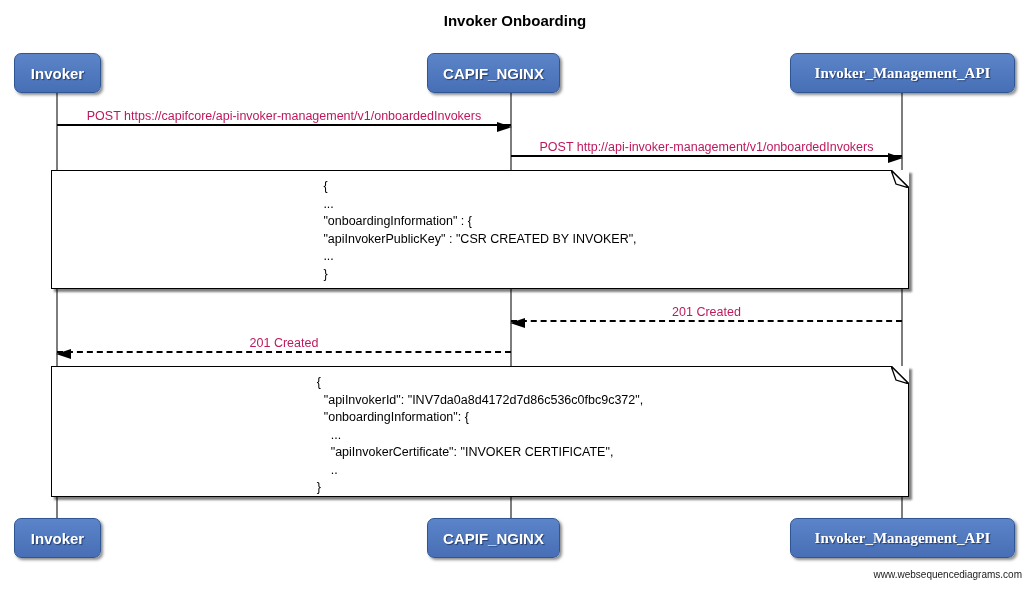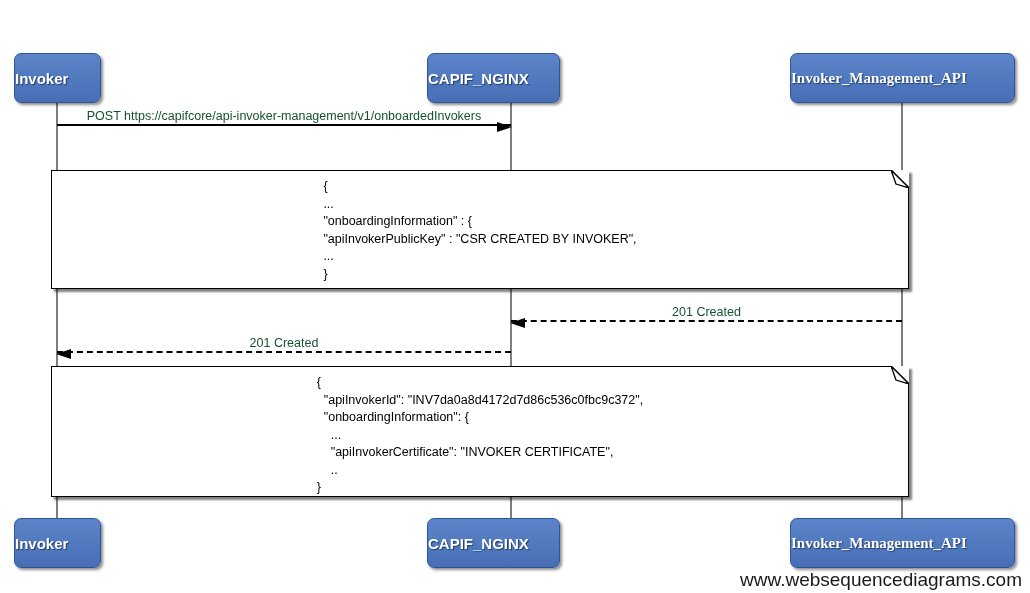--- a/index.html
+++ b/index.html
@@ -22,29 +22,29 @@
   .lifeline {
     position: absolute;
     top: 92px;
     height: 427px;
     width: 2px;
     background: #7d7d7d;
     z-index: 1;
   }
   .actor {
     position: absolute;
-    height: 50px;
+    height: 40px;
     background: linear-gradient(#5b84c9, #486fb5);
     border: 1px solid #2f5694;
     border-radius: 7px;
     box-shadow: 2px 2px 3px rgba(0,0,0,0.45);
     box-sizing: border-box;
     display: flex;
     align-items: center;
-    justify-content: flex-start;
+    justify-content: center;
     color: #ffffff;
     font-size: 15px;
     font-weight: bold;
     text-shadow: 1px 1px 1px rgba(20,40,80,0.75);
     z-index: 4;
     white-space: nowrap;
   }
   .row-top    { top: 53px; }
   .row-bottom { top: 518px; }
   .actor-invoker { left: 14px;  width: 87px; }
@@ -53,21 +53,21 @@
   .ll-invoker { left: 56px; }
   .ll-capif   { left: 510px; }
   .ll-ima     { left: 901px; }
 
   .message { position: absolute; height: 22px; z-index: 2; }
   .msg-label {
     position: absolute;
     bottom: 3px; left: 0; width: 100%;
     text-align: center;
     font-size: 12.5px;
-    color: #14532d;
+    color: #be185d;
     white-space: nowrap;
   }
   .msg-line {
     position: absolute;
     bottom: 0; left: 0; right: 0;
     height: 0;
     border-top: 2px solid #000;
   }
   .msg-line.dashed { border-top-style: dashed; }
   .arrowhead {
@@ -108,40 +108,46 @@
     color: #000;
   }
   .fold {
     position: absolute;
     top: -1px; right: -1px;
     width: 18px; height: 18px;
   }
   .footer {
     position: absolute;
     top: 569px; right: 8px;
-    font-size: 19px;
+    font-size: 10px;
     color: #1a1a1a;
   }
 </style>
 </head>
 <body>
 
 <div class="diagram">
 
+  <div class="title">Invoker Onboarding</div>
 
   <div class="lifeline ll-invoker"></div>
   <div class="lifeline ll-capif"></div>
   <div class="lifeline ll-ima"></div>
 
   <div class="message msg-1">
     <div class="msg-label">POST https://capifcore/api-invoker-management/v1/onboardedInvokers</div>
     <div class="msg-line"></div>
     <div class="arrowhead right"></div>
   </div>
 
+  <div class="message msg-2">
+    <div class="msg-label">POST http://api-invoker-management/v1/onboardedInvokers</div>
+    <div class="msg-line"></div>
+    <div class="arrowhead right"></div>
+  </div>
 
   <div class="note note-1">
     <div class="note-text">{
 ...
 "onboardingInformation" : {
 "apiInvokerPublicKey" : "CSR CREATED BY INVOKER",
 ...
 }</div>
     <svg class="fold" viewBox="0 0 18 18">
       <polygon points="0,0 18,0 18,18" fill="#ffffff"></polygon>

